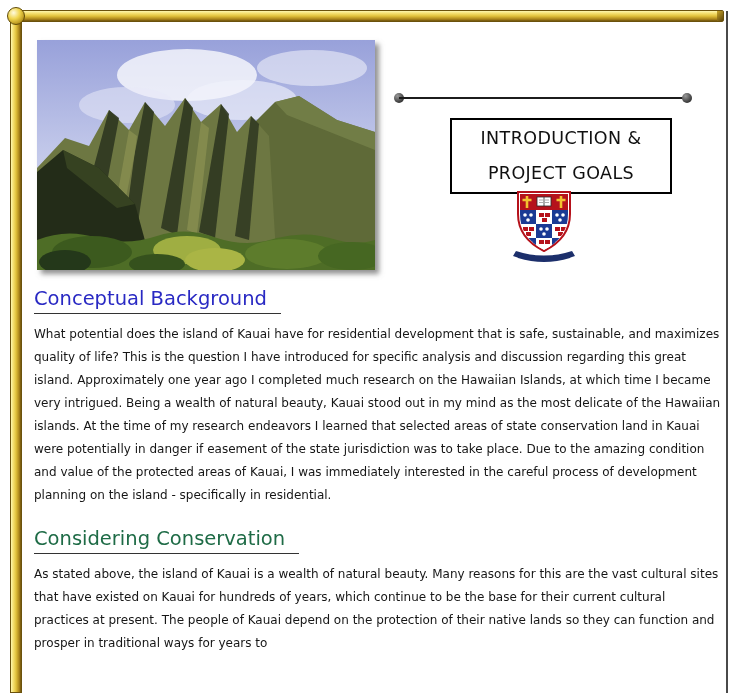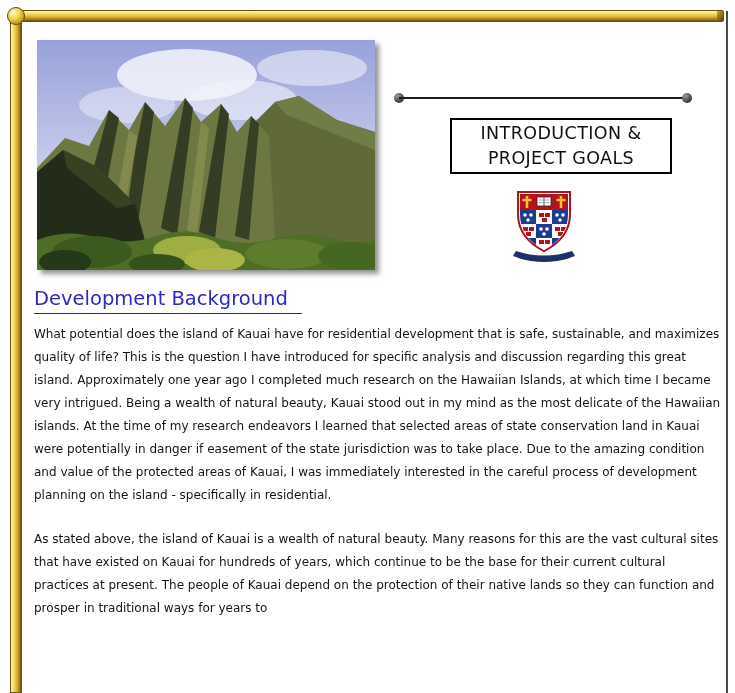--- a/index.html
+++ b/index.html
@@ -30,23 +30,23 @@
     font-size:22px;line-height:25px;font-weight:normal;letter-spacing:0px;}
 
   
   .divider{position:absolute;left:394px;top:92px;width:298px;height:12px;}
   .divider .line{position:absolute;left:5px;right:5px;top:5px;height:2px;background:#1c1c1c;}
   .divider .dot{position:absolute;top:1px;width:10px;height:10px;border-radius:50%;
     background:radial-gradient(circle at 35% 30%,#9a9a9a 0%,#4d4d4d 55%,#111 100%);}
   .divider .dot.left{left:0;} .divider .dot.right{right:0;}
 
   
-  .intro-box{position:absolute;left:450px;top:118px;width:222px;height:56px;border:2px solid #000;
+  .intro-box{position:absolute;left:450px;top:118px;width:222px;height:76px;border:2px solid #000;
     box-sizing:border-box;display:flex;align-items:center;justify-content:center;text-align:center;
-    color:#101010;font-size:17.5px;line-height:25px;letter-spacing:0.4px;background:#fff;}
+    color:#101010;font-size:17.5px;line-height:35px;letter-spacing:0.4px;background:#fff;}
 
   
   .crest{position:absolute;left:512px;top:188px;width:64px;height:74px;}
 
   
   .content{position:absolute;left:34px;top:288px;width:687px;color:#141414;}
   .sec-heading{display:inline-block;font-size:19.5px;line-height:22px;font-weight:normal;
     border-bottom:1.5px solid #333;padding:0 14px 3px 0;margin:0;}
   .sec-heading.blue{color:#2929C3;}
   .sec-heading.green{color:#1E6B46;}
@@ -182,21 +182,22 @@
         <line x1="33" y1="14.5" x2="37" y2="14.5" stroke="#888" stroke-width="0.7"></line>
       </g>
 
       <path d="M4,63 Q32,72 60,63 L58,70 Q32,78 6,70 Z" fill="#1C2F6B"></path>
       <path d="M4,63 L1,68 L7,70 L6,66 Z" fill="#1C2F6B"></path>
       <path d="M60,63 L63,68 L57,70 L58,66 Z" fill="#1C2F6B"></path>
     </svg>
   </div>
 
   <div class="content">
-    <h2 class="sec-heading blue">Development Background</h2>
+    <h2 class="sec-heading blue">Conceptual Background</h2>
     <p>What potential does the island of Kauai have for residential development that is safe, sustainable, and maximizes quality of life? This is the question I have introduced for specific analysis and discussion regarding this great island. Approximately one year ago I completed much research on the Hawaiian Islands, at which time I became very intrigued. Being a wealth of natural beauty, Kauai stood out in my mind as the most delicate of the Hawaiian islands. At the time of my research endeavors I learned that selected areas of state conservation land in Kauai were potentially in danger if easement of the state jurisdiction was to take place. Due to the amazing condition and value of the protected areas of Kauai, I was immediately interested in the careful process of development planning on the island - specifically in residential.</p>
 
     <div class="sec2">
+      <h2 class="sec-heading green">Considering Conservation</h2>
       <p>As stated above, the island of Kauai is a wealth of natural beauty. Many reasons for this are the vast cultural sites that have existed on Kauai for hundreds of years, which continue to be the base for their current cultural practices at present. The people of Kauai depend on the protection of their native lands so they can function and prosper in traditional ways for years to</p>
     </div>
   </div>
 
 </div>
 
 </body></html>

